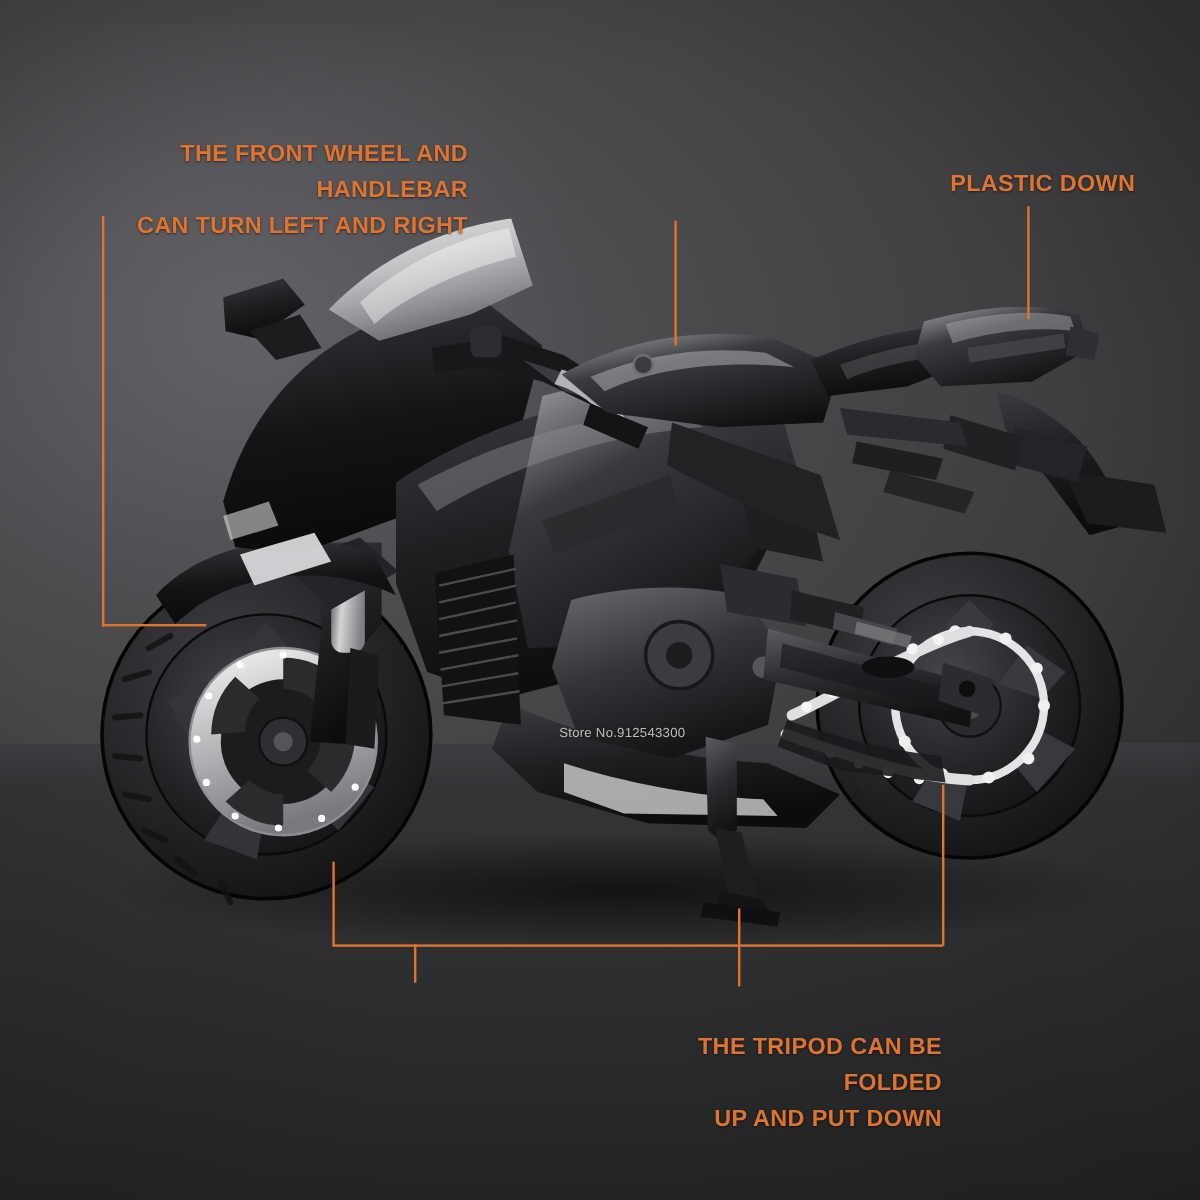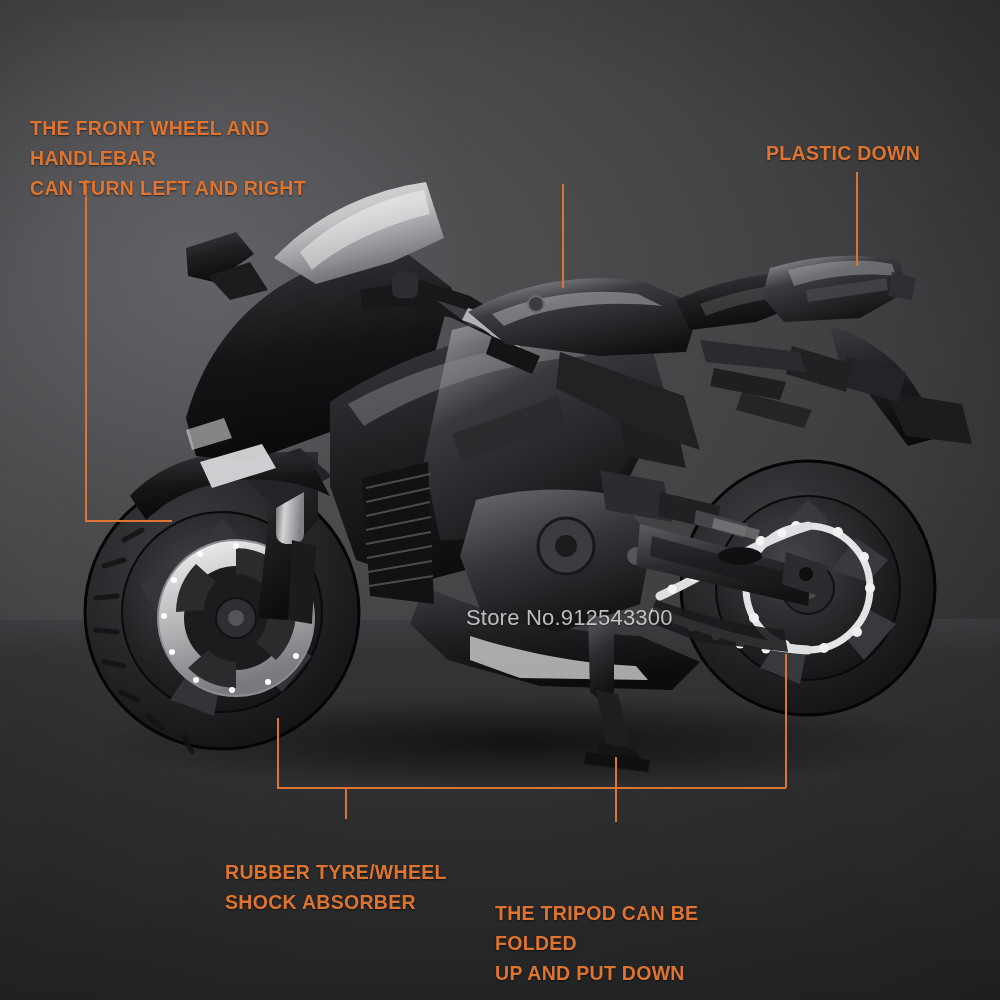--- a/index.html
+++ b/index.html
@@ -36,37 +36,37 @@
   }
 
   
   .label{
     position:absolute;
     color:#df7430;
     font-size:19.5px;
     font-weight:700;
     letter-spacing:.3px;
     line-height:30px;
-    text-align:left;
+    text-align:right;
     white-space:pre-line;
     text-shadow:0 1px 2px rgba(0,0,0,.55);
     user-select:none;
   }
 
   
   .lead{position:absolute;background:#df7430;}
   .lead.v{width:2px;}
   .lead.h{height:2px;}
 
   
   .watermark{
     position:absolute;
     left:466px;top:605px;
     color:#d8d8d8;
-    font-size:22px;
+    font-size:11px;
     font-weight:400;
     letter-spacing:.2px;
     opacity:.85;
     text-shadow:0 1px 2px rgba(0,0,0,.5);
     user-select:none;
     white-space:nowrap;
   }
 
   svg{display:block;}
   .bike{position:absolute;left:0;top:0;}
@@ -391,19 +391,17 @@
   <div class="lead v" style="left:785px;top:654px;height:134px;"></div>
 
   <div class="lead v" style="left:615px;top:757px;height:65px;"></div>
 
   <div class="label" style="left:30px;top:113px;width:360px;">THE FRONT WHEEL AND HANDLEBAR
 CAN TURN LEFT AND RIGHT</div>
 
 
   <div class="label" style="left:766px;top:138px;width:180px;">PLASTIC DOWN</div>
 
-  <div class="label" style="left:225px;top:857px;width:240px;">RUBBER TYRE/WHEEL
-SHOCK ABSORBER</div>
-
-  <div class="label" style="left:495px;top:857px;width:290px;margin-top:41px;">THE TRIPOD CAN BE FOLDED
+
+  <div class="label" style="left:495px;top:857px;width:290px;">THE TRIPOD CAN BE FOLDED
 UP AND PUT DOWN</div>
 
 </div>
 
 </body></html>

